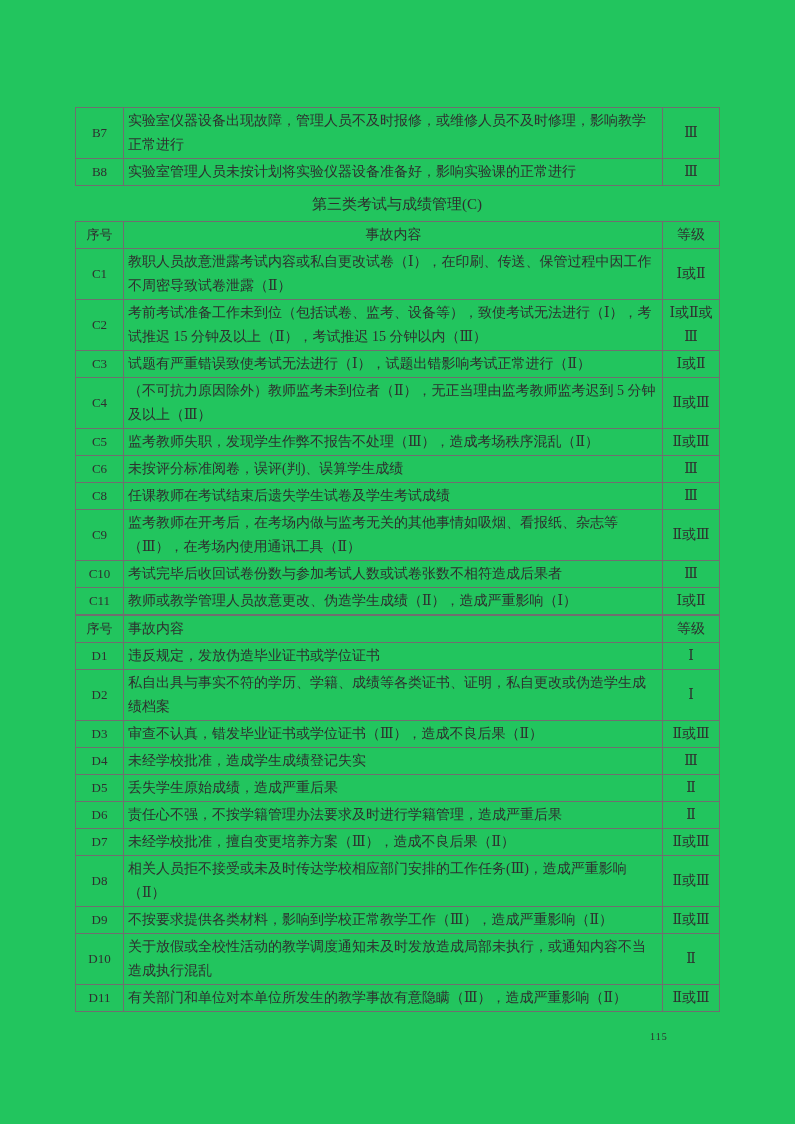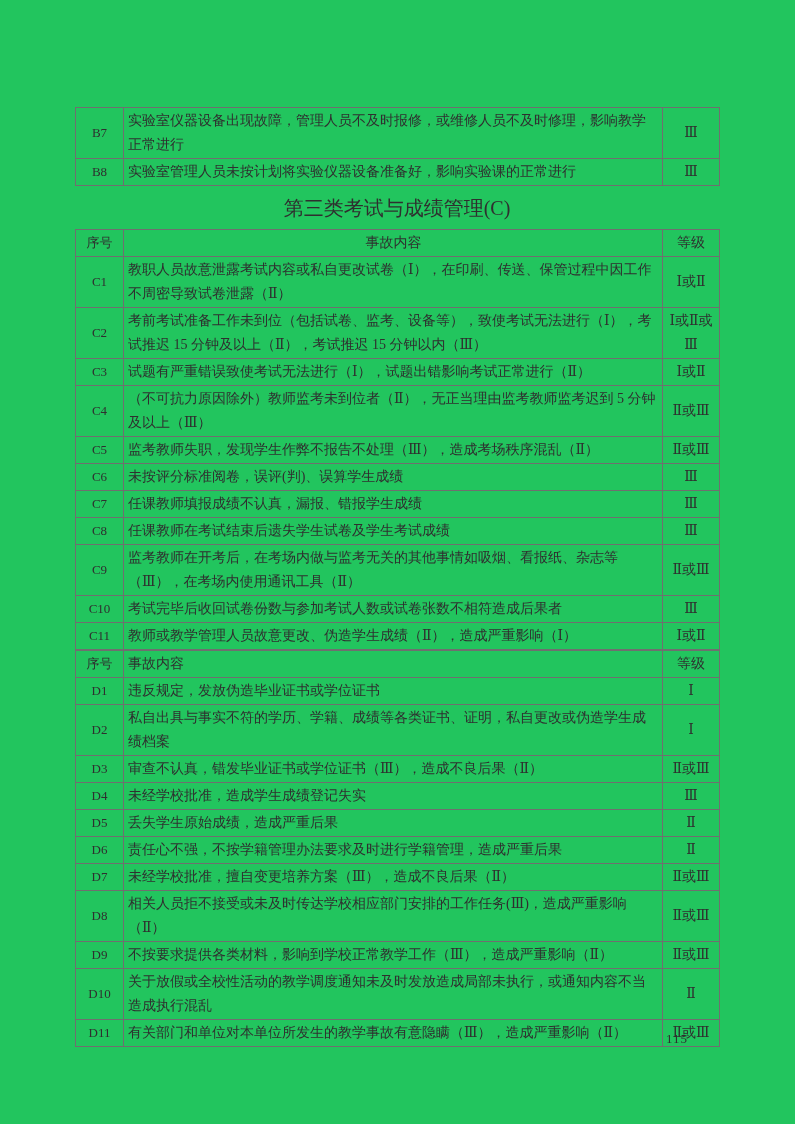--- a/index.html
+++ b/index.html
@@ -33,29 +33,29 @@
   }
   table.doc-table .cell-id    { text-align: center; padding: 1px 1px; font-size: 13px; }
   table.doc-table .cell-grade { text-align: center; padding: 1px 1px; }
   table.doc-table .cell-content { text-align: left; padding-left: 4px; padding-right: 3px; }
   table.doc-table th.cell-content { text-align: center; }
   table.doc-table.header-left th.cell-content { text-align: left; }
   .section-title {
     width: 644px;
     margin: 9px 0 7px 75px;
     text-align: center;
-    font-size: 20px;
+    font-size: 15px;
     font-weight: normal;
     color: #2f2f2f;
   }
   .page-number {
     position: absolute;
     top: 1031px;
-    left: 666px;
-    font-size: 13px;
+    left: 650px;
+    font-size: 10px;
     letter-spacing: 1px;
     color: #2f2f2f;
   }
 </style>
 </head>
 <body>
 
 <div class="page">
   <div class="content">
 
@@ -119,25 +119,20 @@
             <td class="cell-id">C5</td>
             <td class="cell-content">监考教师失职，发现学生作弊不报告不处理（Ⅲ），造成考场秩序混乱（Ⅱ）</td>
             <td class="cell-grade">Ⅱ或Ⅲ</td>
           </tr>
           <tr>
             <td class="cell-id">C6</td>
             <td class="cell-content">未按评分标准阅卷，误评(判)、误算学生成绩</td>
             <td class="cell-grade">Ⅲ</td>
           </tr>
           <tr>
-            <td class="cell-id">C7</td>
-            <td class="cell-content">任课教师填报成绩不认真，漏报、错报学生成绩</td>
-            <td class="cell-grade">Ⅲ</td>
-          </tr>
-          <tr>
             <td class="cell-id">C8</td>
             <td class="cell-content">任课教师在考试结束后遗失学生试卷及学生考试成绩</td>
             <td class="cell-grade">Ⅲ</td>
           </tr>
           <tr>
             <td class="cell-id">C9</td>
             <td class="cell-content">监考教师在开考后，在考场内做与监考无关的其他事情如吸烟、看报纸、杂志等（Ⅲ），在考场内使用通讯工具（Ⅱ）</td>
             <td class="cell-grade">Ⅱ或Ⅲ</td>
           </tr>
           <tr>

